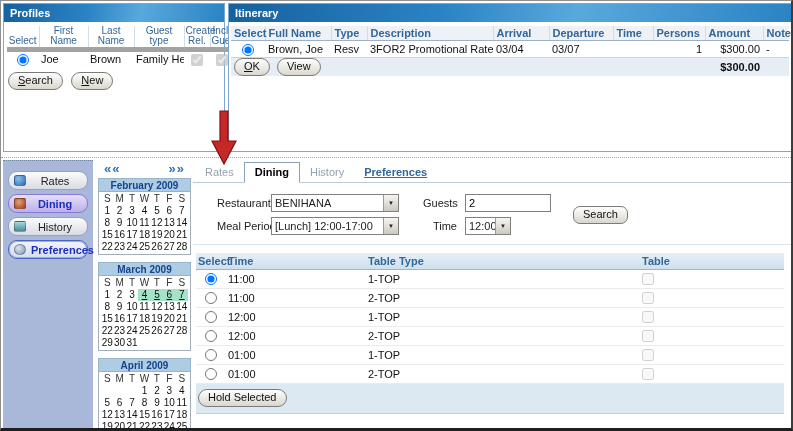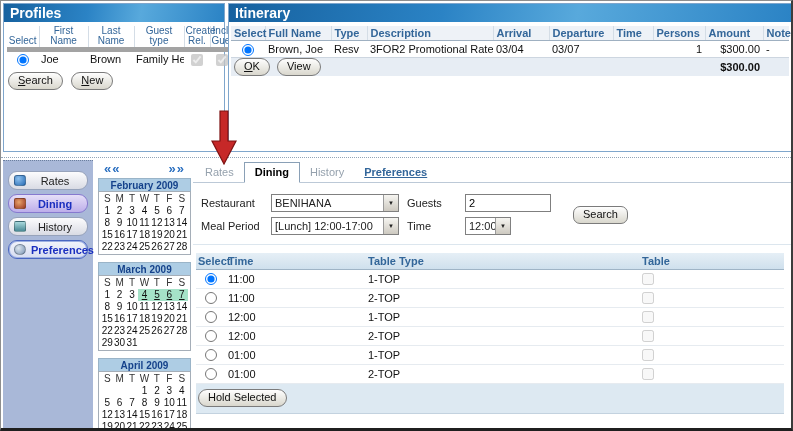--- a/index.html
+++ b/index.html
@@ -4,21 +4,21 @@
 <style>
   *{margin:0;padding:0;box-sizing:border-box;font-family:"Liberation Sans",sans-serif;}
   html,body{background:#fff;}
   .screen{position:relative;width:793px;height:431px;background:#fff;overflow:hidden;
           border:1px solid #8e8e8e;border-right:2px solid #3c3c3c;border-bottom:3px solid #1f1f1f;}
 
   
   .panel{position:absolute;top:2px;border:1px solid #7fa6cc;background:#fff;}
   .panel-profiles{left:2px;width:222px;height:149px;}
   .panel-itinerary{left:227px;width:564px;height:149px;}
-  .panel-hdr{height:18px;line-height:18px;padding-left:6px;color:#fff;font-size:14px;font-weight:bold;
+  .panel-hdr{height:18px;line-height:18px;padding-left:6px;color:#fff;font-size:11px;font-weight:bold;
              background:linear-gradient(100deg,#16619f 0%,#2b83c5 38%,#58a9dc 62%,#2b83c5 100%);}
   table{border-collapse:collapse;table-layout:fixed;}
   
   .ptable{margin:4px 2px 2px 3px;width:216px;}
   .ptable th{font-size:10px;color:#336699;font-weight:normal;vertical-align:bottom;padding:0 1px 1px;
              border-bottom:5px solid #a3a3a3;border-left:1px solid #d4dde6;line-height:10px;}
   .ptable th:first-child{border-left:none;}
   .ptable td{font-size:11px;color:#111;height:17px;padding:0 2px;white-space:nowrap;overflow:hidden;}
   .c{text-align:center;}.r{text-align:right;}
   .btnrow{margin:3px 0 0 4px;}
@@ -72,21 +72,21 @@
   .main{position:absolute;left:192px;top:160px;width:599px;}
   .tabbar{display:flex;align-items:flex-end;height:22px;border-bottom:1px solid #bcc9d7;
           padding-left:2px;font-size:11px;}
   .tab{padding:3px 10px 4px;cursor:pointer;}
   .tab.disabled{color:#95a1ad;}
   .tab.active{border:1px solid #8aa0b6;border-bottom:1px solid #fff;background:#fff;
               color:#000;font-weight:bold;margin-bottom:-1px;}
   .tab.link{color:#33669a;text-decoration:underline;font-weight:600;}
   .form{display:grid;grid-template-columns:62px 128px 50px 92px auto;gap:5px 8px;align-items:center;
         padding:11px 0 9px 8px;font-size:11px;color:#222;border-bottom:1px solid #dce6ee;}
-  .lbl{white-space:nowrap;}
+  .lbl{text-align:right;white-space:nowrap;margin-left:16px;}
   .ddl{display:inline-flex;align-items:center;border:1px solid #808080;background:#fff;height:18px;
        font-size:11px;width:100%;cursor:pointer;}
   .ddl-text{padding:0 3px;flex:1;white-space:nowrap;overflow:hidden;}
   .ddl-btn{width:15px;align-self:stretch;background:linear-gradient(#f6f5f1,#cdc9c0);
            border-left:1px solid #9a9a9a;display:flex;align-items:center;justify-content:center;
            font-size:6px;color:#222;}
   .ddl-narrow{width:44px;}
   .txt{height:18px;width:86px;border:1px solid #7f7f7f;font-size:11px;padding:0 3px;}
   .search-btn{grid-column:5;grid-row:1/3;align-self:center;justify-self:start;margin-left:8px;border-radius:7px;}
   .dining{margin:8px 0 0 3px;width:588px;}

